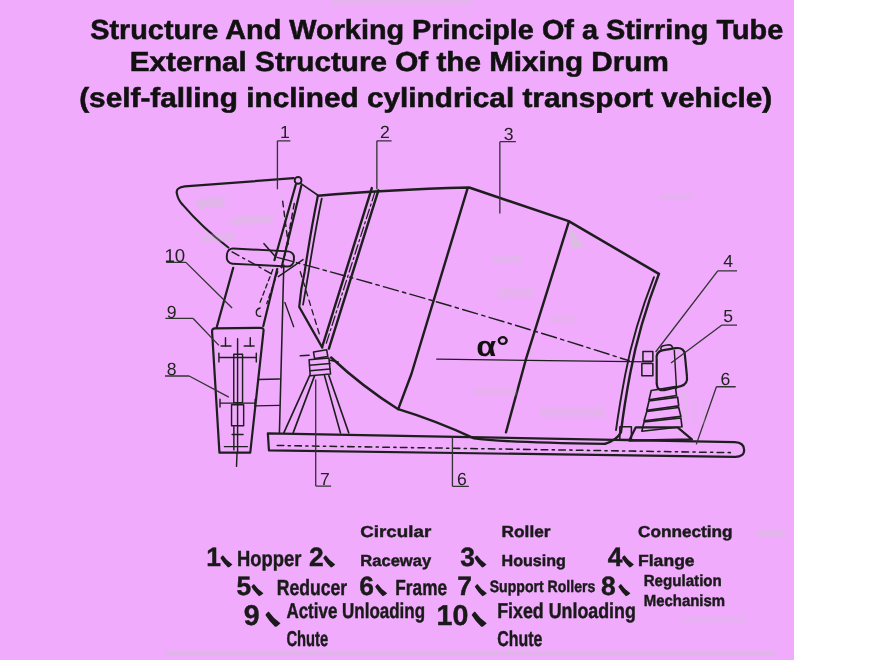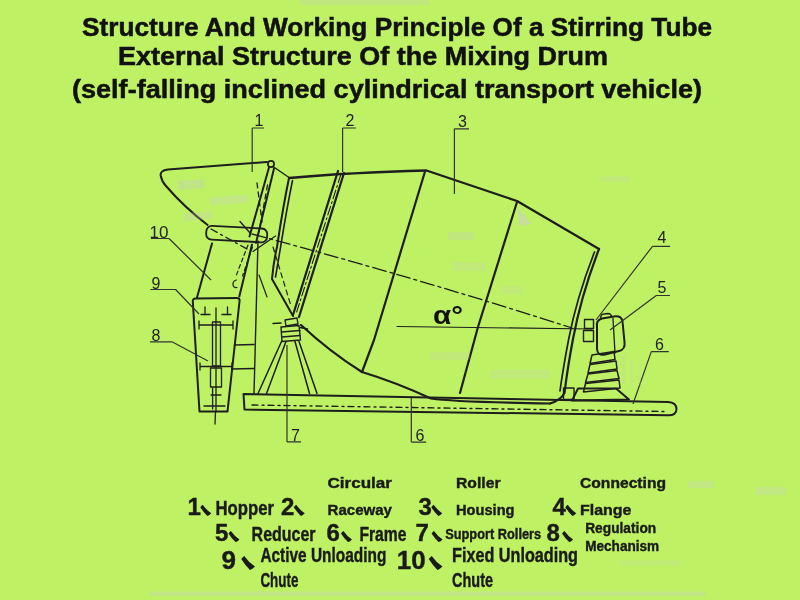--- a/index.html
+++ b/index.html
@@ -1,16 +1,16 @@
 <!DOCTYPE html>
 <html><head>
 <meta charset="utf-8">
 <style>
   html,body{margin:0;padding:0;background:#fff;}
-  #page{position:relative;width:800px;height:600px;background:#bef264;overflow:hidden;transform:translateZ(0);}
+  #page{position:relative;width:722px;height:600px;background:#f0abfc;overflow:hidden;transform:translateZ(0);}
   svg{position:absolute;left:0;top:0;will-change:transform;transform:translateZ(0);}
   text{font-family:"Liberation Sans",sans-serif;}
   .ser{font-family:"Liberation Serif",serif;}
 </style>
 </head>
 <body>
 <div id="page">
 <svg width="800" height="600" viewBox="0 0 800 600">
 
   <g fill="#111" font-weight="bold" stroke="#111" stroke-width="0.5">

